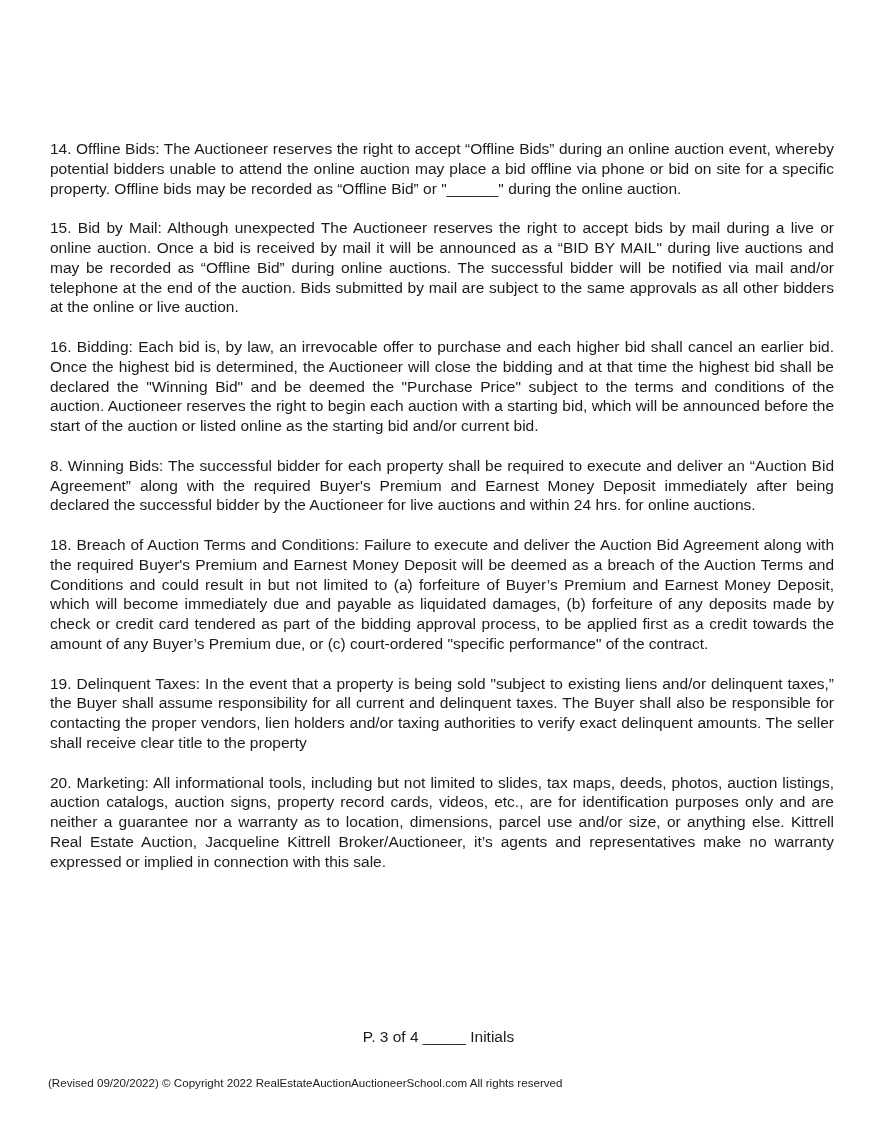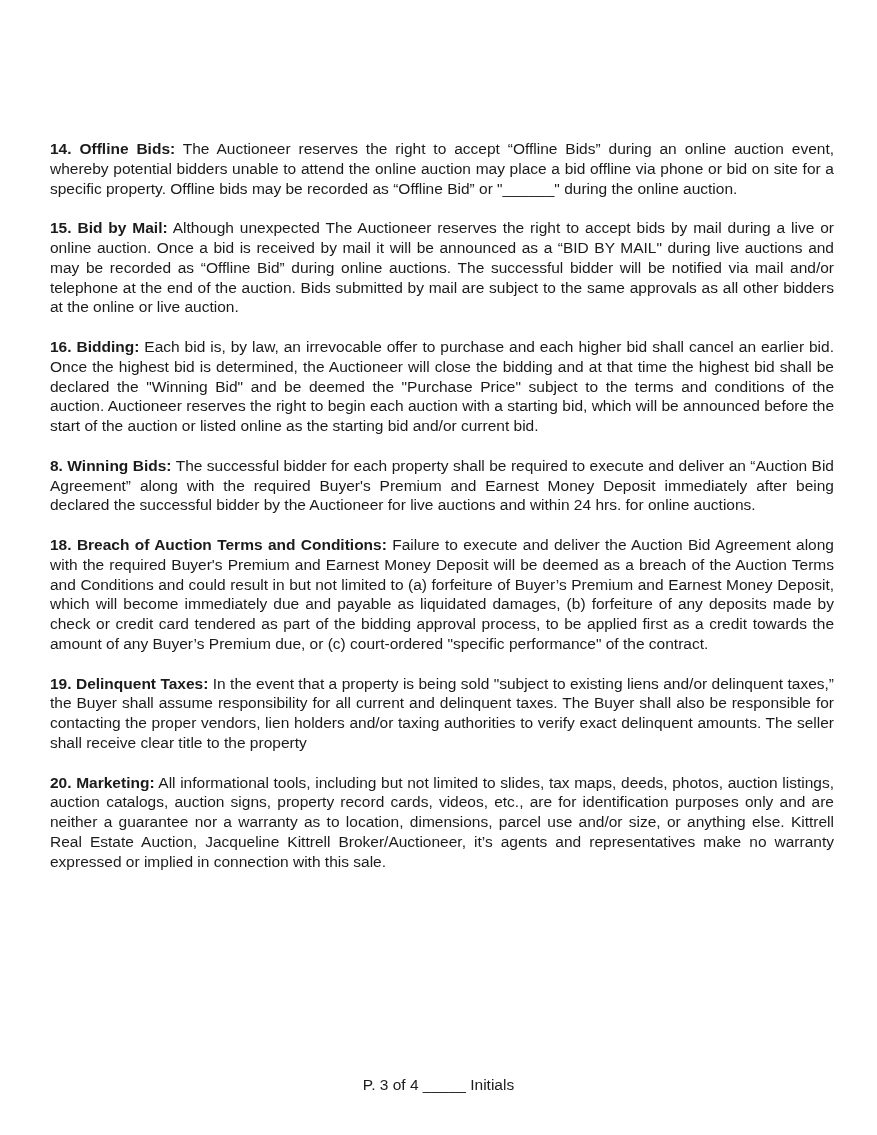--- a/index.html
+++ b/index.html
@@ -22,31 +22,30 @@
     left: 50px;
     width: 784px;
   }
   .para {
     margin: 0 0 19.8px 0;
     font-size: 15.5px;
     line-height: 19.8px;
     text-align: justify;
   }
   .para b {
-    font-weight: 700;
+    font-weight: 400;
   }
   .page-num-line {
     position: absolute;
     top: 1028px;
     left: 0;
     width: 100%;
     text-align: center;
     font-size: 15.5px;
     color: #1b1b1b;
-    margin-top: 48px;
   }
   .copyright-line {
     position: absolute;
     top: 1076px;
     left: 48px;
     font-size: 11.6px;
     color: #1b1b1b;
   }
 </style>
 </head>
@@ -66,13 +65,14 @@
     <p class="para"><b>18. Breach of Auction Terms and Conditions:</b><span> Failure to execute and deliver the Auction Bid Agreement along with the required Buyer's Premium and Earnest Money Deposit will be deemed as a breach of the Auction Terms and Conditions and could result in but not limited to (a) forfeiture of Buyer’s Premium and Earnest Money Deposit, which will become immediately due and payable as liquidated damages, (b) forfeiture of any deposits made by check or credit card tendered as part of the bidding approval process, to be applied first as a credit towards the amount of any Buyer’s Premium due, or (c) court-ordered "specific performance" of the contract.</span></p>
 
     <p class="para"><b>19. Delinquent Taxes:</b><span> In the event that a property is being sold "subject to existing liens and/or delinquent taxes,” the Buyer shall assume responsibility for all current and delinquent taxes. The Buyer shall also be responsible for contacting the proper vendors, lien holders and/or taxing authorities to verify exact delinquent amounts. The seller shall receive clear title to the property</span></p>
 
     <p class="para"><b>20. Marketing:</b><span> All informational tools, including but not limited to slides, tax maps, deeds, photos, auction listings, auction catalogs, auction signs, property record cards, videos, etc., are for identification purposes only and are neither a guarantee nor a warranty as to location, dimensions, parcel use and/or size, or anything else. Kittrell Real Estate Auction, Jacqueline Kittrell Broker/Auctioneer, it’s agents and representatives make no warranty expressed or implied in connection with this sale.</span></p>
 
   </div>
 
   <div class="page-num-line">P. 3 of 4 _____ Initials</div>
 
+  <div class="copyright-line">(Revised 09/20/2022) © Copyright 2022 RealEstateAuctionAuctioneerSchool.com All rights reserved</div>
 </div>
 
 </body></html>

